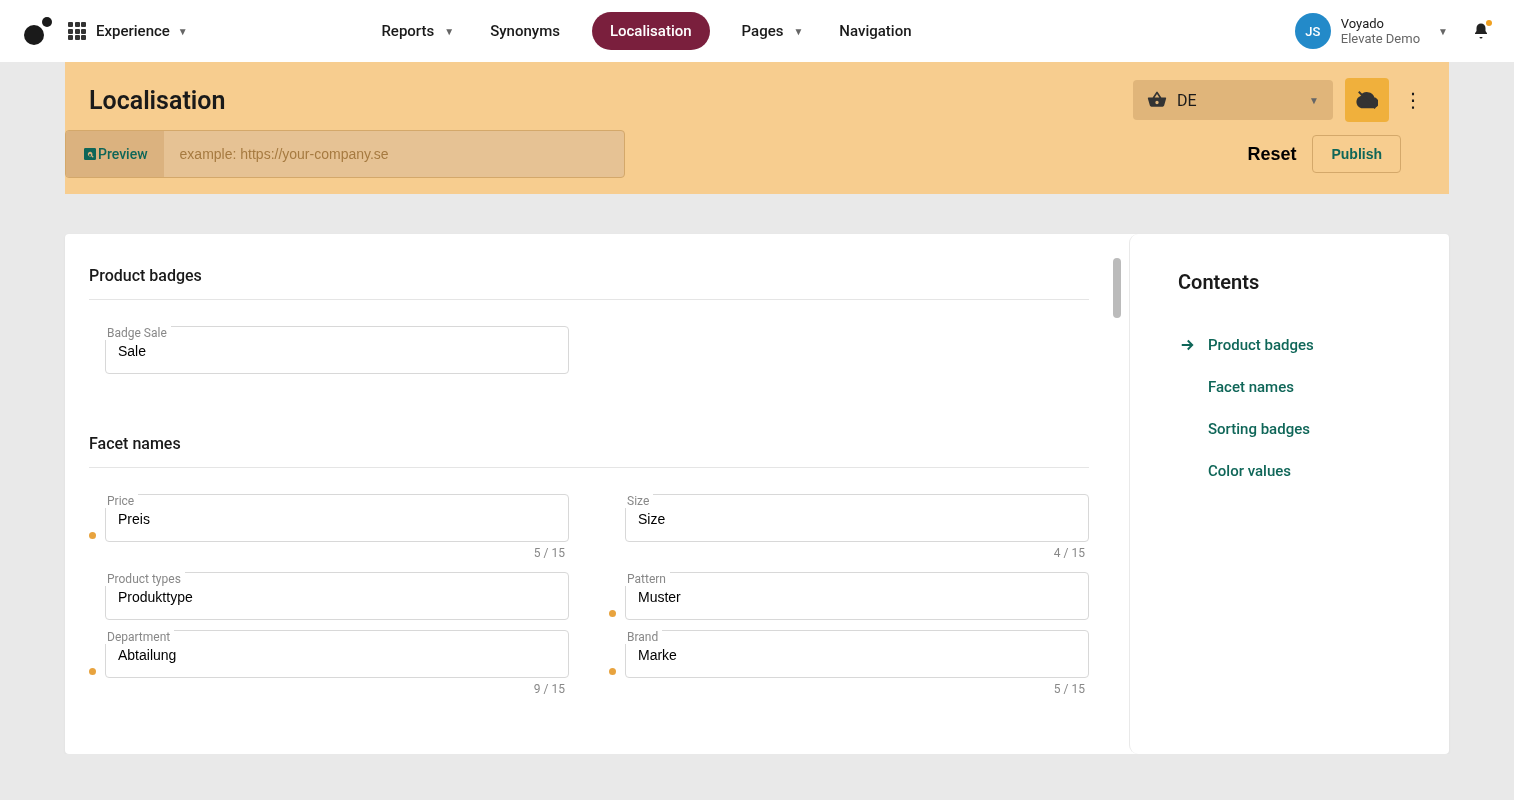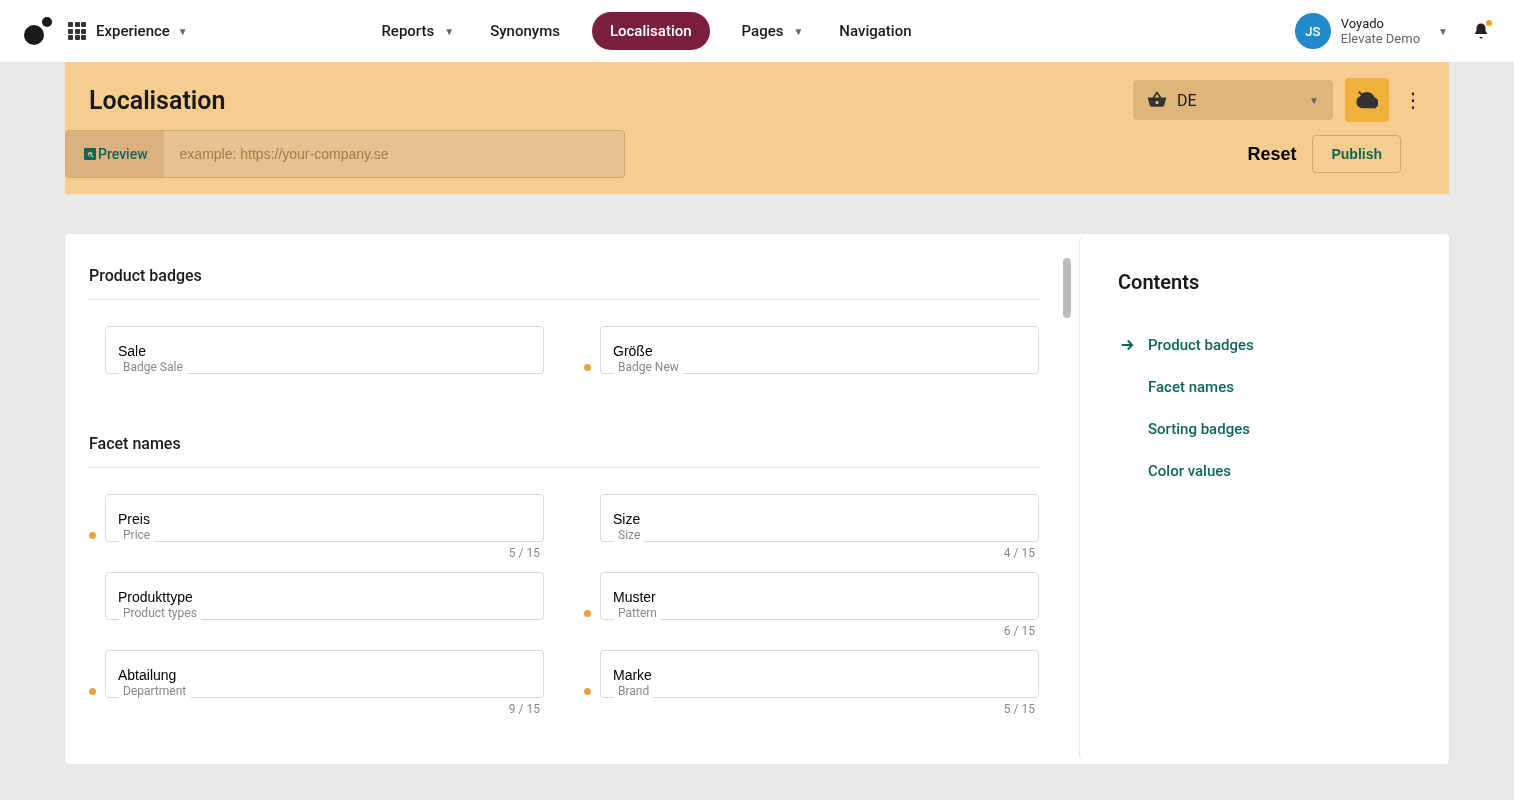--- a/index.html
+++ b/index.html
@@ -46,27 +46,27 @@
 .publish-btn { font-weight: 600; font-size: 14px; color: #0f6658; background: #f7cd8f; border: 1px solid #d4a86a; padding: 10px 18px; border-radius: 4px; cursor: pointer; }
 .orange-bottom-wrap { padding: 0 24px 16px 0; display: flex; align-items: center; }
 
 
 .container { display: flex; margin: 40px 65px 0; background: #fff; border-radius: 4px; padding: 0; box-shadow: 0 1px 3px rgba(0,0,0,0.05); }
 .main { flex: 1; padding: 24px 40px 24px 24px; position: relative; overflow-y: auto; max-height: 530px; }
 .section-title { font-size: 16px; font-weight: 500; padding: 8px 0 14px; border-bottom: 1px solid #e5e5e5; margin-bottom: 24px; }
 .fields-grid { display: grid; grid-template-columns: 1fr 1fr; gap: 0 40px; margin-bottom: 24px; }
 .field-wrap { position: relative; padding-left: 16px; margin-bottom: 8px; }
 .field-dot { position: absolute; left: 0; top: 40px; width: 7px; height: 7px; background: #e8a33e; border-radius: 50%; }
-.field-label { position: absolute; left: 30px; top: 2px; background: #fff; padding: 0 4px; font-size: 12px; color: #888; z-index: 1; margin-top: 34px; }
+.field-label { position: absolute; left: 14px; top: 2px; background: #fff; padding: 0 4px; font-size: 12px; color: #888; z-index: 1; }
 .field-input { width: 100%; border: 1px solid #d8d8d8; border-radius: 4px; padding: 16px 12px 14px; font-size: 14px; margin-top: 2px; outline: none; }
 .field-counter { text-align: right; font-size: 12px; color: #888; margin-top: 4px; padding-right: 4px; min-height: 16px; }
 
 .custom-scrollbar { position: absolute; right: 8px; top: 24px; width: 8px; height: 60px; background: #bbb; border-radius: 4px; }
 
-.sidebar { width: 370px; border-left: 1px solid #e9e9e9; padding: 36px 38px; border-radius: 9px; }
+.sidebar { width: 320px; border-left: 1px solid #e9e9e9; padding: 36px 48px; border-radius: 9px; }
 .sidebar-title { font-size: 20px; font-weight: 600; margin-bottom: 30px; }
 .toc-item { display: flex; align-items: center; gap: 12px; font-size: 15px; color: #0f6658; font-weight: 500; padding: 12px 0; cursor: pointer; }
 .toc-item.active { color: #0f6658; }
 .toc-item.active .toc-arrow { visibility: visible; }
 .toc-arrow { visibility: hidden; width: 18px; }
 .toc-item:not(.active) { padding-left: 30px; }
 
 svg { display: block; }
 </style>
 </head>
@@ -177,26 +177,20 @@
   <div class="main">
     <div class="custom-scrollbar"></div>
 
     <div class="section-title">Product badges</div>
     <div class="fields-grid">
       <div class="field-wrap">
         <div class="field-label">Badge Sale</div>
         <input class="field-input" value="Sale" style="">
         <div class="field-counter"></div>
       </div>
-      <div class="field-wrap">
-        <div class="field-dot"></div>
-        <div class="field-label">Badge New</div>
-        <input class="field-input" value="Größe" style="">
-        <div class="field-counter"></div>
-      </div>
     </div>
 
     <div class="section-title">Facet names</div>
     <div class="fields-grid">
       <div class="field-wrap">
         <div class="field-dot"></div>
         <div class="field-label">Price</div>
         <input class="field-input" value="Preis" style="">
         <div class="field-counter">5 / 15</div>
       </div>
@@ -206,21 +200,20 @@
         <div class="field-counter">4 / 15</div>
       </div>
       <div class="field-wrap">
         <div class="field-label">Product types</div>
         <input class="field-input" value="Produkttype" style="">
       </div>
       <div class="field-wrap">
         <div class="field-dot"></div>
         <div class="field-label">Pattern</div>
         <input class="field-input" value="Muster" style="">
-        <div class="field-counter">6 / 15</div>
       </div>
       <div class="field-wrap">
         <div class="field-dot"></div>
         <div class="field-label">Department</div>
         <input class="field-input" value="Abtailung" style="">
         <div class="field-counter">9 / 15</div>
       </div>
       <div class="field-wrap">
         <div class="field-dot"></div>
         <div class="field-label">Brand</div>

